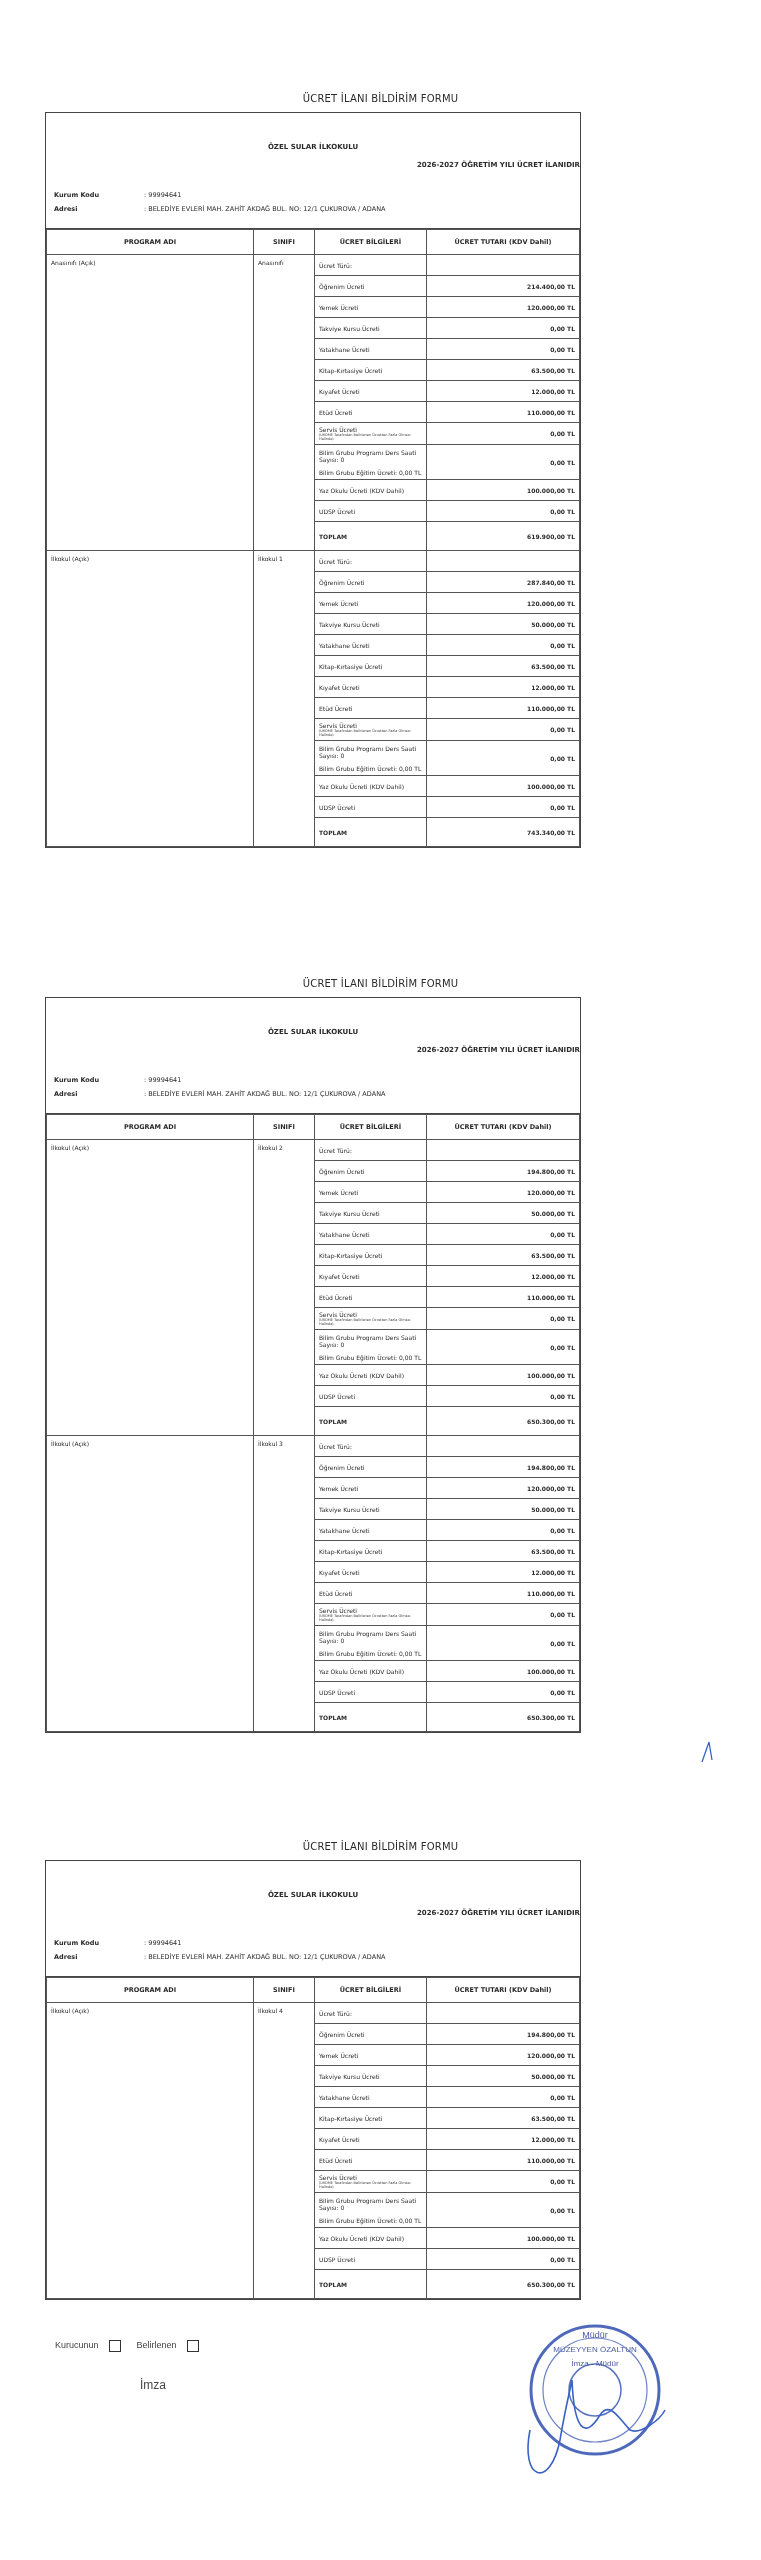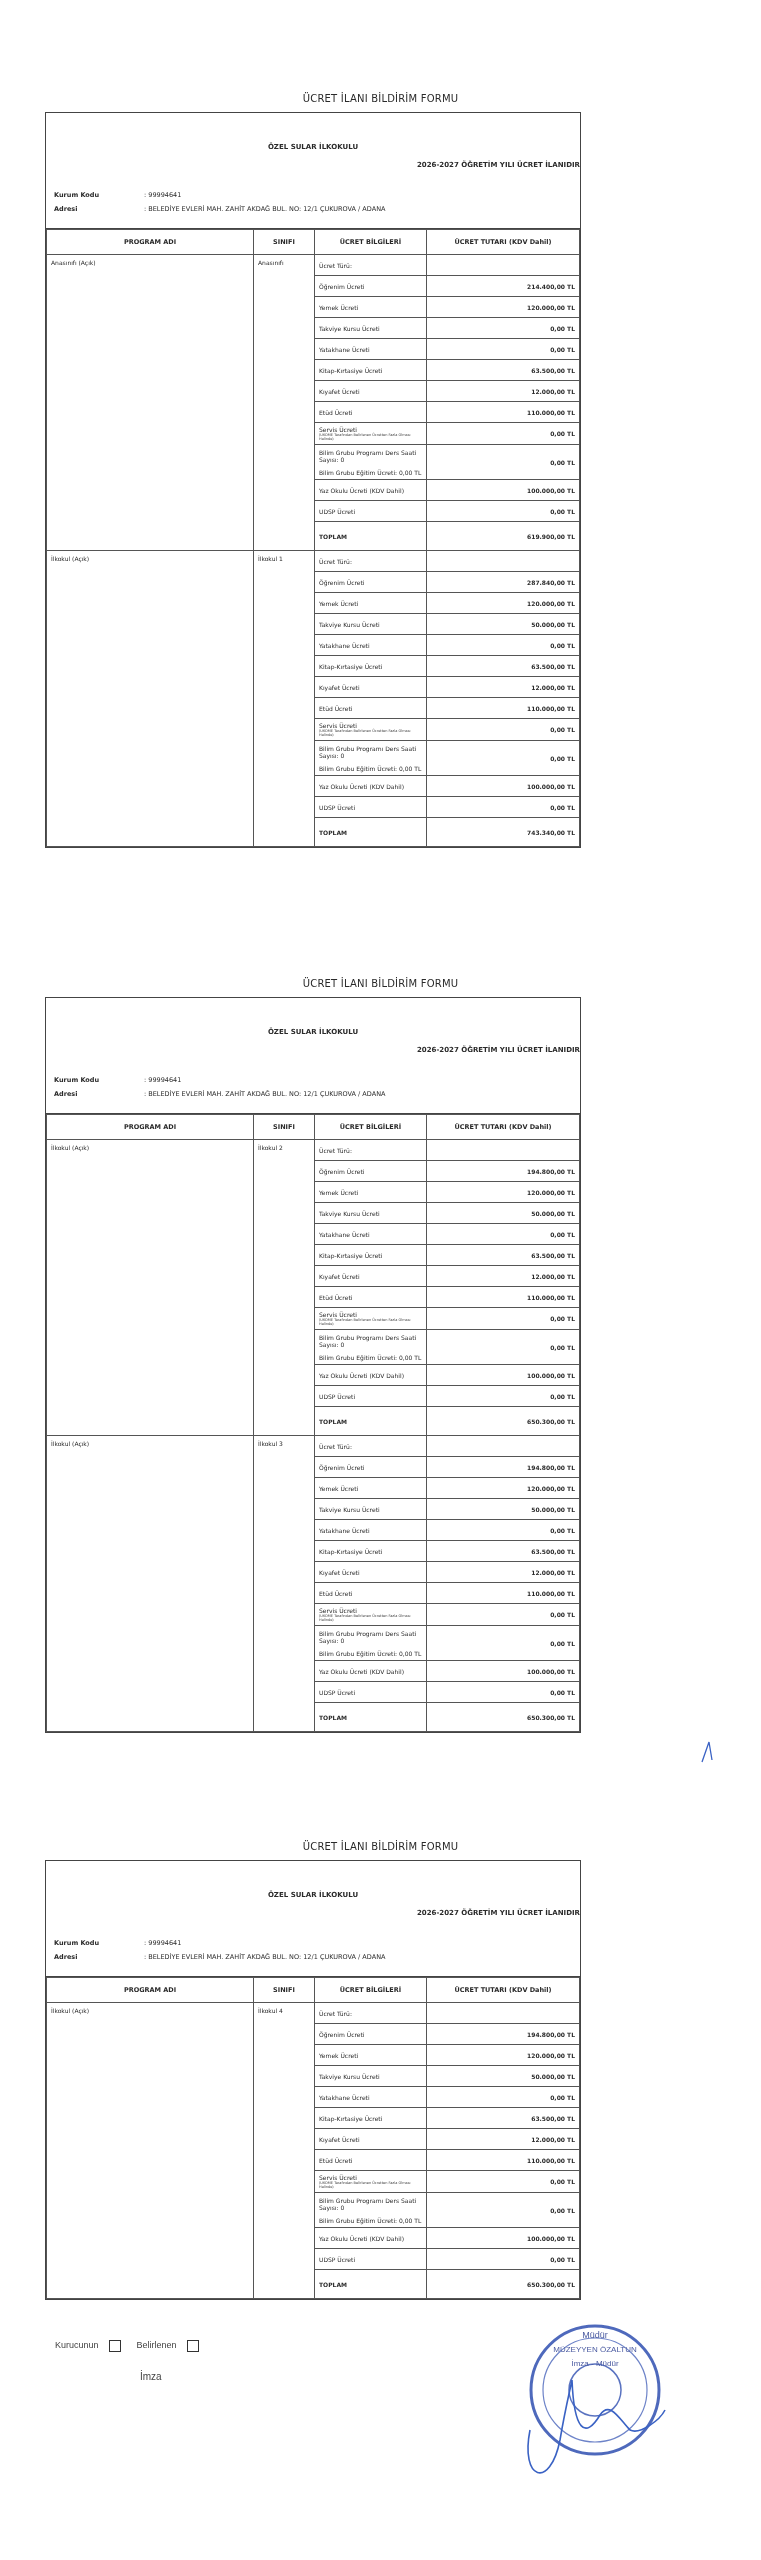--- a/index.html
+++ b/index.html
@@ -24,21 +24,21 @@
   td.fee.tall { height: 34px; }
   td.fee.sm { height: 21px; }
   td.fee.total { height: 28px; font-weight: bold; }
   .sub { font-size: 3.5px; display: block; color: #444; }
   .line2 { display: block; margin-top: 6px; }
   th:nth-child(1), td.prog { width: 204px; }
   th:nth-child(2), td.cls { width: 58px; }
   th:nth-child(4), td.amt { width: 150px; }
   .footer { position: absolute; left: 55px; font-size: 9px; color: #444; font-family: "Liberation Sans", sans-serif; }
   .cb { display: inline-block; width: 10px; height: 10px; border: 1px solid #333; vertical-align: middle; margin: 0 16px 0 10px; }
-  .imza { position: absolute; left: 140px; font-size: 10px; color: #444; font-family: "Liberation Sans", sans-serif; }
+  .imza { position: absolute; left: 140px; font-size: 12px; color: #444; font-family: "Liberation Sans", sans-serif; margin-top: 7px; }
   .stamp { position: absolute; }
   .mark { position: absolute; }
 </style>
 </head>
 <body>
 
 <div class="page" style="top:92px;">
     <div class="form-title">ÜCRET İLANI BİLDİRİM FORMU</div>
     <div class="frame" style="top:20px;">
       <div class="hdr">

